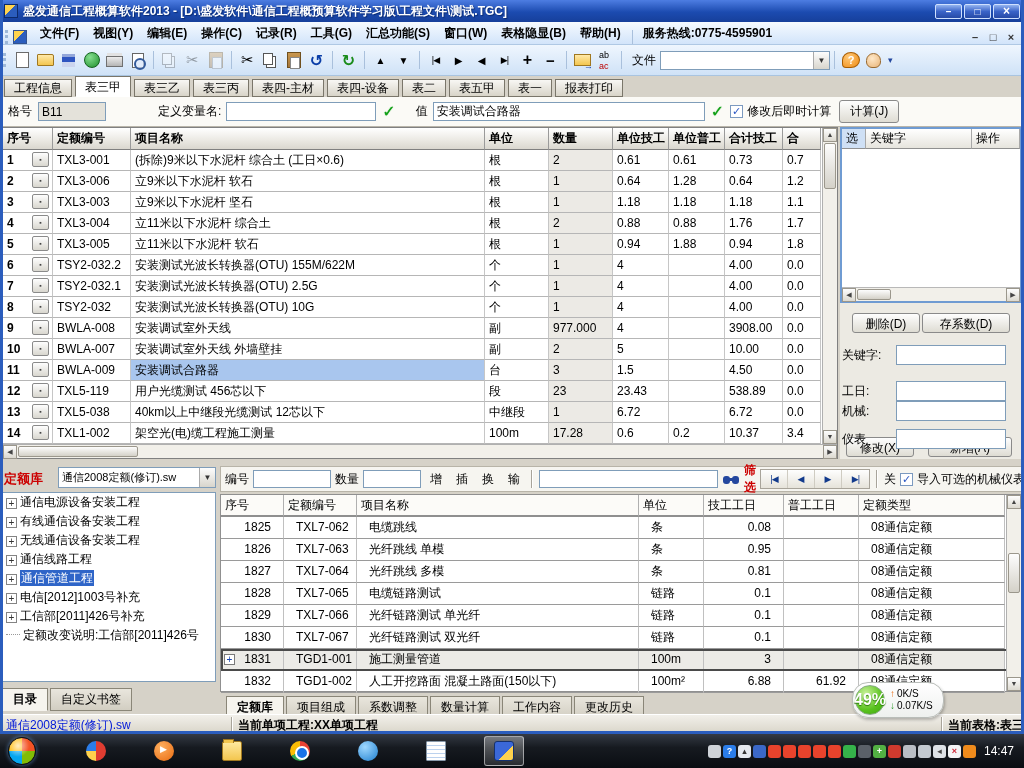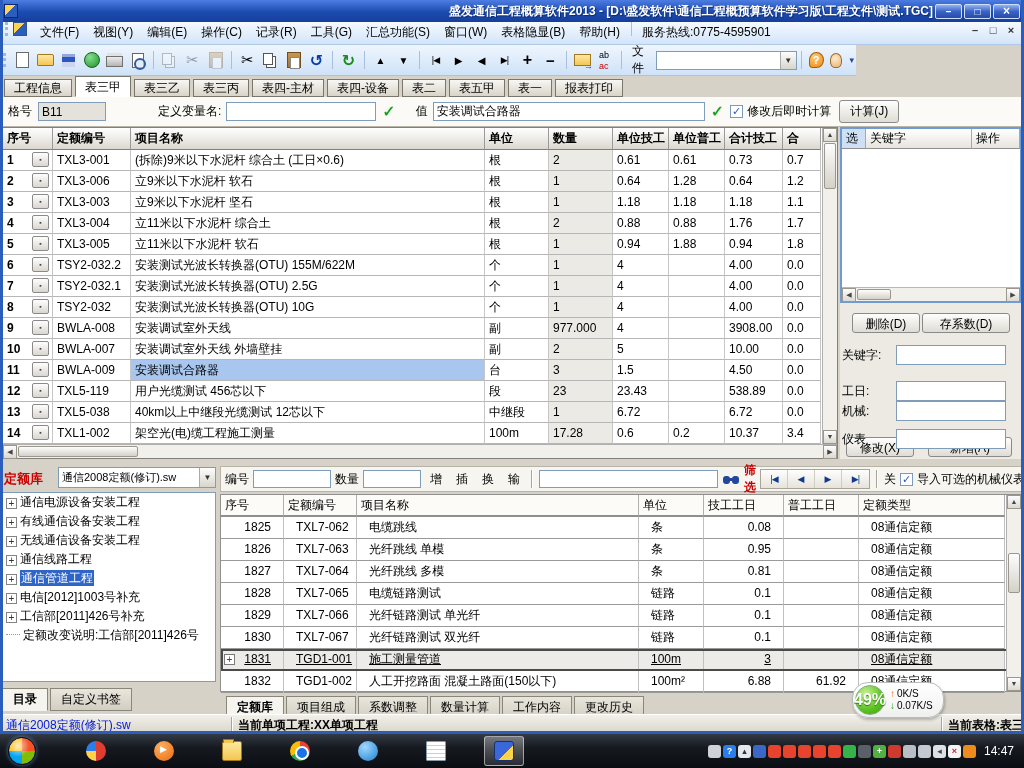--- a/index.html
+++ b/index.html
@@ -2,39 +2,39 @@
 <html><head>
 <meta charset="utf-8">
 <style>
   *{box-sizing:border-box;margin:0;padding:0;}
   html,body{width:1024px;height:768px;overflow:hidden;}
   body{font-family:"Liberation Sans","DejaVu Sans",sans-serif;font-size:12px;color:#000;}
   #app{position:relative;width:1024px;height:768px;background:#d6d2c8;overflow:hidden;}
   #frame{position:absolute;left:0;top:0;width:1024px;height:734px;border:3px solid #2b5dbd;border-top:none;pointer-events:none;z-index:40;}
 
   
-  #titlebar{position:absolute;left:0;top:0;width:1024px;height:22px;background:linear-gradient(#4d7de2,#1c4bb0 55%,#163f9b);display:flex;align-items:center;padding:0 4px;text-align:right;}
+  #titlebar{position:absolute;left:0;top:0;width:1024px;height:22px;background:linear-gradient(#4d7de2,#1c4bb0 55%,#163f9b);display:flex;align-items:center;padding:0 4px;}
   .app-ico{width:14px;height:14px;background:linear-gradient(135deg,#ffd34d 0 45%,#2b5dbd 45%);border:1px solid #0c2a6b;margin-right:5px;}
   #title-text{color:#fff;font-weight:bold;text-shadow:1px 1px 1px #0a2a70;white-space:nowrap;overflow:hidden;flex:1;}
   .cap{width:27px;height:15px;margin-left:2px;border:1px solid #cfe0ff;border-radius:2px;background:linear-gradient(#93b3ef,#3a63c8 50%,#274aa6);color:#fff;display:flex;align-items:center;justify-content:center;font-size:10px;font-weight:bold;}
   .cap-min::before{content:"–";} .cap-max::before{content:"□";} .cap-close::before{content:"×";font-size:12px;}
 
   
-  #menubar{position:absolute;left:0;top:22px;width:1024px;height:23px;background:linear-gradient(#f5faff,#d2e4fa);border-bottom:1px solid #afc8e4;display:flex;align-items:flex-start;padding:0 4px;}
+  #menubar{position:absolute;left:0;top:22px;width:1024px;height:23px;background:linear-gradient(#f5faff,#d2e4fa);border-bottom:1px solid #afc8e4;display:flex;align-items:flex-end;padding:0 4px;font-weight:bold;}
   .grip{width:3px;height:14px;border-left:3px dotted #9db8d8;margin:0 5px 0 1px;}
   .mini-ico{width:14px;height:14px;background:linear-gradient(135deg,#ffd34d 0 45%,#2b5dbd 45%);border:1px solid #33538f;margin-right:6px;}
   .mitem{padding:2px 7px;white-space:nowrap;}
   .msep{width:1px;height:14px;background:#a9c0dc;margin:0 4px;}
   #hotline{padding:2px 6px;white-space:nowrap;}
   #mdi-btns{margin-left:auto;display:flex;color:#333;font-weight:bold;}
   .mdi{width:18px;height:15px;display:flex;align-items:center;justify-content:center;font-size:11px;}
   .mdi-min::before{content:"–";} .mdi-rest::before{content:"□";} .mdi-close::before{content:"×";}
 
   
-  #toolbar{position:absolute;left:0;top:45px;width:856px;height:31px;background:linear-gradient(#eff6fe,#cfe2f7);border-bottom:1px solid #a9c4e0;display:flex;align-items:center;padding:0 2px;}
+  #toolbar{position:absolute;left:0;top:45px;width:1024px;height:31px;background:linear-gradient(#eff6fe,#cfe2f7);border-bottom:1px solid #a9c4e0;display:flex;align-items:center;padding:0 2px;}
   #tb-icons{display:flex;align-items:center;}
   .tbi{width:21px;height:21px;display:inline-flex;align-items:center;justify-content:center;position:relative;margin:0 1px;}
   .tsep{width:1px;height:18px;background:#a9c0dc;margin:0 4px;}
   .i-new::before{content:"";width:11px;height:14px;background:#fff;border:1px solid #6b6b6b;}
   .i-open::before{content:"";width:15px;height:10px;background:linear-gradient(#ffe9a8,#f3c64f);border:1px solid #a07820;border-radius:1px 2px 1px 1px;}
   .i-save::before{content:"";width:13px;height:13px;background:#2e55c0;box-shadow:inset 0 -5px 0 #ccd5ee,inset 0 3px 0 #93a7da;}
   .i-history::before{content:"";width:14px;height:14px;border-radius:50%;background:radial-gradient(circle at 35% 30%,#86e090,#1e8f2c);border:1px solid #14621e;}
   .i-print::before{content:"";width:15px;height:9px;background:linear-gradient(#ececec,#b5b5b5);border:1px solid #707070;box-shadow:0 -4px 0 -1px #e2e2e2;margin-top:3px;}
   .i-preview::before{content:"";width:10px;height:13px;background:#fff;border:1px solid #666;}
   .i-preview::after{content:"";position:absolute;right:2px;bottom:1px;width:8px;height:8px;border:2px solid #335a9a;border-radius:50%;background:rgba(214,228,250,.7);}
@@ -137,21 +137,21 @@
   #q-nav{display:flex;border:1px solid #a8a49a;background:linear-gradient(#fefefe,#e6e3da);}
   .nbt{width:27px;height:18px;display:flex;align-items:center;justify-content:center;color:#123a8c;font-size:9px;border-right:1px solid #cfccc2;}
   .nbt:last-child{border-right:none;}
   .g-first::before{content:"|◀";letter-spacing:-1px;} .g-prev::before{content:"◀";} .g-next::before{content:"▶";} .g-last::before{content:"▶|";letter-spacing:-1px;}
   #quota-table{position:absolute;left:0;top:28px;width:802px;height:198px;background:#fff;border:1px solid #909090;}
   #qt-head{display:grid;grid-template-columns:63px 73px 282px 65px 80px 75px 146px;height:22px;}
   .qh{border-right:1px solid #b0b0b0;border-bottom:2px solid #8f8f8f;padding:0 4px;line-height:20px;background:#fcfbf8;overflow:hidden;white-space:nowrap;}
   .qrow{display:grid;grid-template-columns:63px 73px 282px 65px 80px 75px 146px;height:22px;position:relative;}
   .qc{border-right:1px solid #c0c0c0;border-bottom:1px solid #9a9a9a;padding:0 12px;line-height:21px;overflow:hidden;white-space:nowrap;}
   .qc.num{text-align:right;}
-  .qrow.qsel .qc{background:#ecebe7;text-decoration:underline;}
+  .qrow.qsel .qc{background:#ecebe7;}
   .qrow.qsel{outline:2px solid #4a4a4a;outline-offset:-2px;}
   .qexp{position:absolute;left:3px;top:5px;width:11px;height:11px;border:1px solid #7a7a7a;background:#fff;font-size:10px;line-height:9px;text-align:center;color:#1a47b0;}
   #qt-vs{position:absolute;right:0;top:0;width:15px;height:196px;background:#f2f0ea;border-left:1px solid #b0b0b0;}
   #q-tabs{position:absolute;left:6px;top:230px;display:flex;}
 
   
   #statusbar{position:absolute;left:0;top:714px;width:1024px;height:20px;background:linear-gradient(#f2f0ea,#d8d4c8);border-top:1px solid #fff;display:flex;align-items:center;}
   .ssec{height:16px;line-height:16px;border-right:1px solid #a8a49a;box-shadow:1px 0 0 #fff;padding:0 6px;overflow:hidden;white-space:nowrap;}
   #st-lib{width:232px;color:#0018d8;}
   #st-proj{width:710px;font-weight:bold;}

